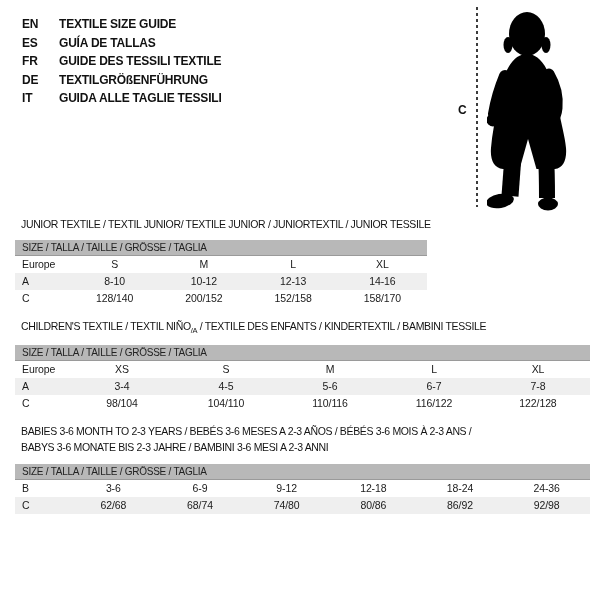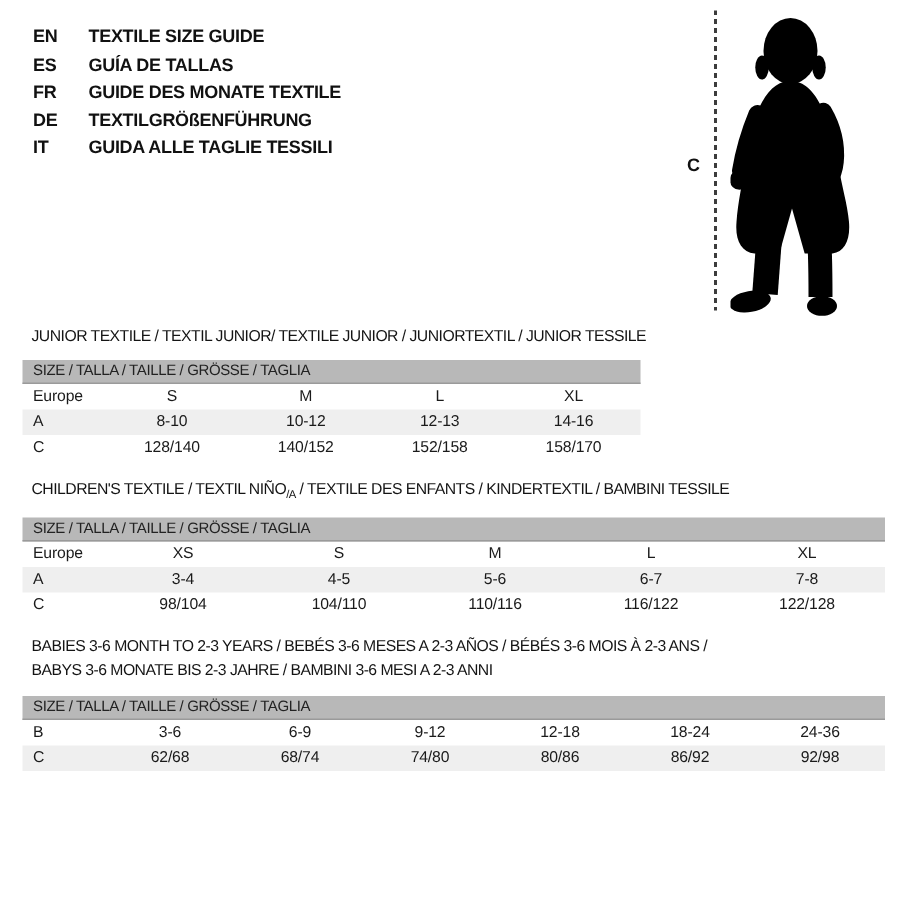--- a/index.html
+++ b/index.html
@@ -48,21 +48,21 @@
     <div class="lang-row">
       <span class="code">EN</span>
       <span class="ltext">TEXTILE SIZE GUIDE</span>
     </div>
     <div class="lang-row">
       <span class="code">ES</span>
       <span class="ltext">GUÍA DE TALLAS</span>
     </div>
     <div class="lang-row">
       <span class="code">FR</span>
-      <span class="ltext">GUIDE DES MONATE TEXTILE</span>
+      <span class="ltext">GUIDE DES TESSILI TEXTILE</span>
     </div>
     <div class="lang-row">
       <span class="code">DE</span>
       <span class="ltext">TEXTILGRÖßENFÜHRUNG</span>
     </div>
     <div class="lang-row">
       <span class="code">IT</span>
       <span class="ltext">GUIDA ALLE TAGLIE TESSILI</span>
     </div>
   </div>
@@ -110,21 +110,21 @@
     <div class="row r-gray">
       <span class="lbl">A</span>
       <span class="c">8-10</span>
       <span class="c">10-12</span>
       <span class="c">12-13</span>
       <span class="c">14-16</span>
     </div>
     <div class="row">
       <span class="lbl">C</span>
       <span class="c">128/140</span>
-      <span class="c">140/152</span>
+      <span class="c">200/152</span>
       <span class="c">152/158</span>
       <span class="c">158/170</span>
     </div>
   </div>
 
   <div class="tbl-title" style="top:320px;">
     <span>CHILDREN'S TEXTILE / TEXTIL NIÑO</span><sub>/A</sub><span> / TEXTILE DES ENFANTS / KINDERTEXTIL / BAMBINI TESSILE</span>
   </div>
   <div class="tbl t2" style="top:345px;">
     <div class="band">SIZE / TALLA / TAILLE / GRÖSSE / TAGLIA</div>

